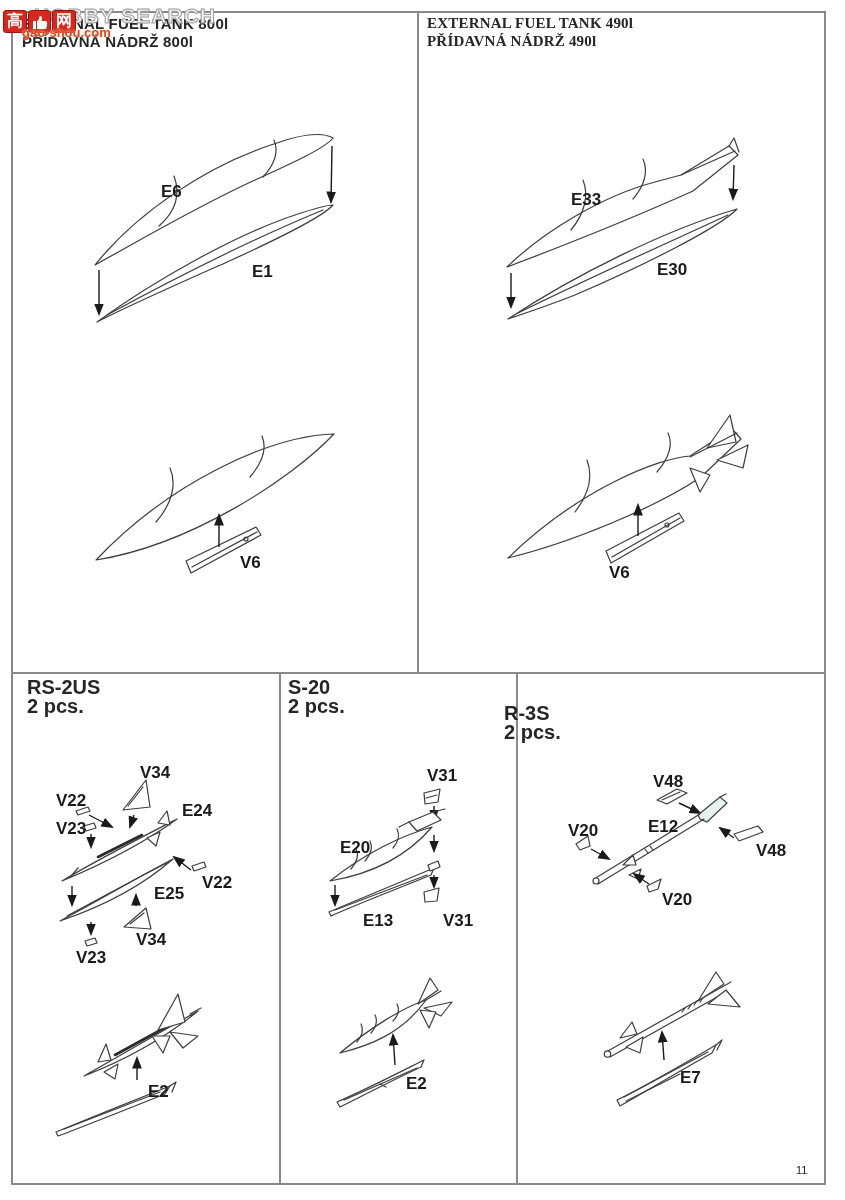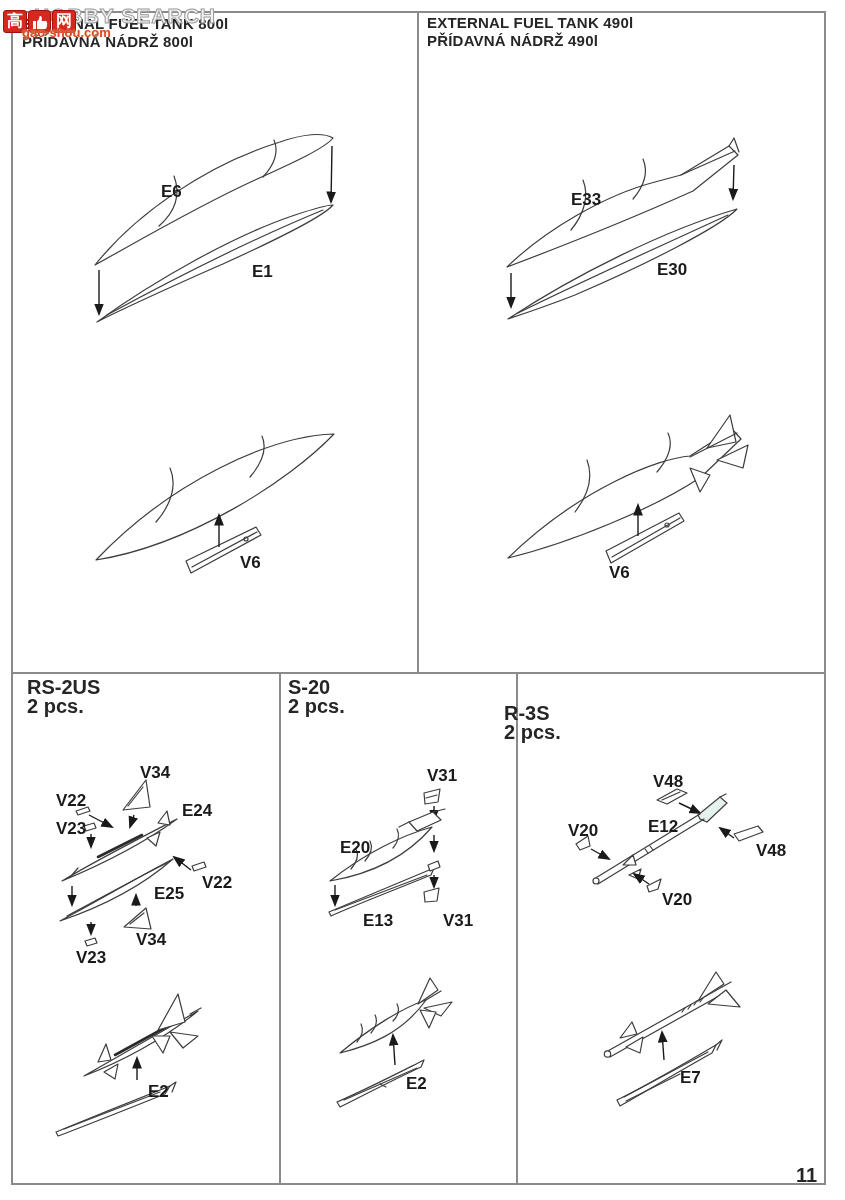--- a/index.html
+++ b/index.html
@@ -8,21 +8,21 @@
   .frame{position:absolute;left:11px;top:11px;width:815px;height:1174px;
          border:2px solid #8a8a8a;box-sizing:border-box;}
   .divider{position:absolute;background:#8a8a8a;}
   .vdiv-top{left:417px;top:11px;width:2px;height:663px;}
   .hdiv{left:11px;top:672px;width:815px;height:2px;}
   .vdiv-b1{left:279px;top:672px;width:2px;height:513px;}
   .vdiv-b2{left:516px;top:672px;width:2px;height:513px;}
   .title{position:absolute;font-weight:bold;font-size:15px;line-height:18px;color:#262626;
          letter-spacing:.2px;white-space:nowrap;}
   .hdr{position:absolute;font-weight:bold;font-size:20px;line-height:19px;color:#262626;white-space:nowrap;}
-  .pagenum{position:absolute;left:796px;top:1164px;font-weight:bold;font-size:20px;color:#262626;}
+  .pagenum{position:absolute;left:796px;top:1164px;font-weight:normal;font-size:11px;color:#262626;}
   svg{position:absolute;overflow:visible;}
   svg text{font-family:"Liberation Sans",sans-serif;font-weight:bold;font-size:17px;fill:#1a1a1a;}
   .ln{stroke:#3d3d3d;stroke-width:1.2;fill:none;stroke-linejoin:round;stroke-linecap:round;}
   .fillw{stroke:#3d3d3d;stroke-width:1.2;fill:#ffffff;stroke-linejoin:round;}
   .thick{stroke:#2a2a2a;stroke-width:2.6;fill:none;stroke-linecap:round;}
   .arrow{stroke:#1a1a1a;stroke-width:1.4;fill:none;}
   
   .wm{position:absolute;left:0px;top:0px;z-index:9;}
   .wm-site{position:absolute;left:34px;top:4px;font-weight:bold;font-size:21px;letter-spacing:1px;
            color:#f2f2f2;-webkit-text-stroke:1px #9f9f9f;text-shadow:0 0 1px #9f9f9f;white-space:nowrap;}
@@ -57,21 +57,21 @@
       </div>
       <div class="wm-box">网</div>
     </div>
     <div class="wm-url">gao-shou.com</div>
   </div>
 
   <div class="title" style="left:22px;top:15px;">
     <div>EXTERNAL FUEL TANK 800l</div>
     <div>PŘÍDAVNÁ NÁDRŽ 800l</div>
   </div>
-  <div class="title" style="left:427px;top:14px;">
+  <div class="title" style="left:427px;top:14px;font-family:Liberation Serif, serif;">
     <div>EXTERNAL FUEL TANK 490l</div>
     <div>PŘÍDAVNÁ NÁDRŽ 490l</div>
   </div>
   <div class="hdr" style="left:27px;top:678px;">
     <div>RS-2US</div>
     <div>2 pcs.</div>
   </div>
   <div class="hdr" style="left:288px;top:678px;">
     <div>S-20</div>
     <div>2 pcs.</div>

